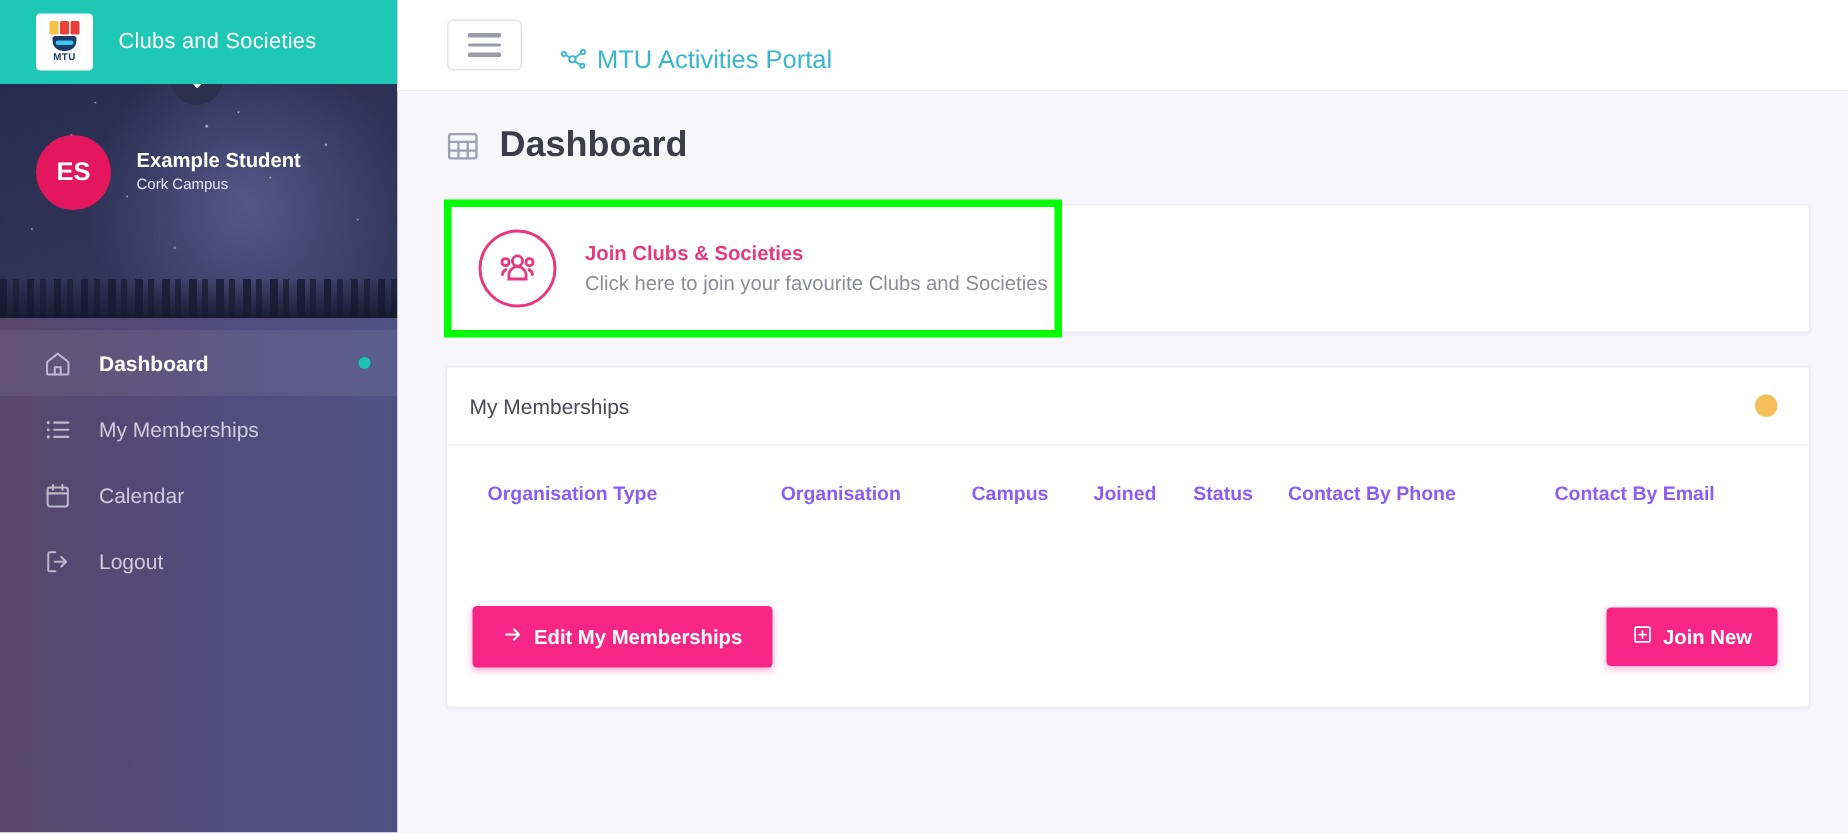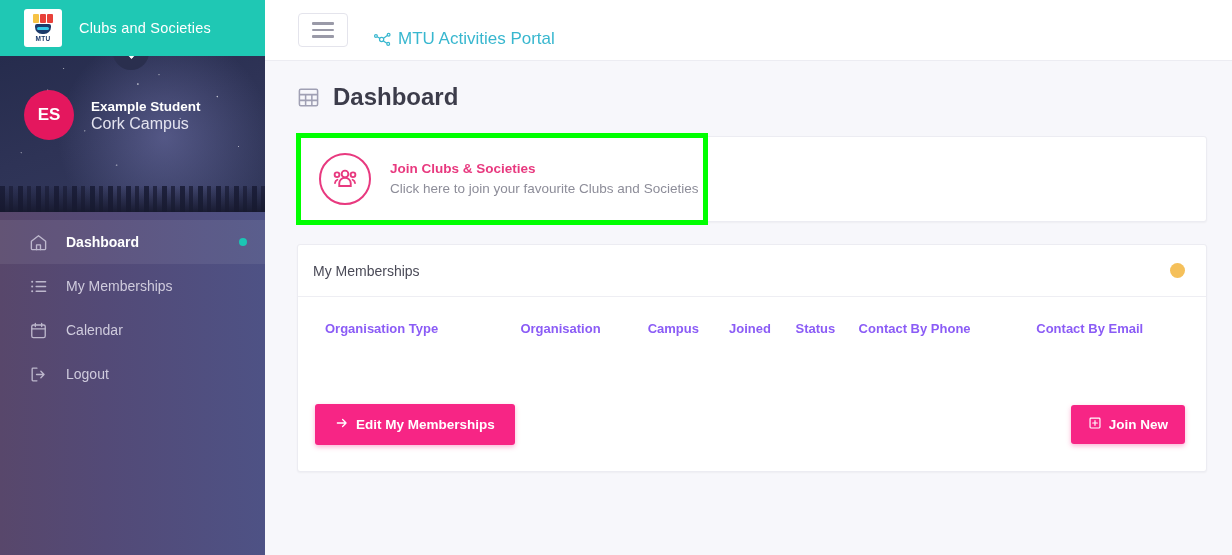--- a/index.html
+++ b/index.html
@@ -108,21 +108,21 @@
     background: #e4175e;
     color: #ffffff; font-size: 17px; font-weight: 600;
     display: flex; align-items: center; justify-content: center;
     flex: 0 0 50px;
   }
   .profile-text { margin-left: 17px; }
   .profile-name {
     color: #ffffff; font-size: 13.5px; font-weight: bold; line-height: 17px;
   }
   .profile-sub {
-    color: #e3e3ef; font-size: 16px; line-height: 17px;
+    color: #e3e3ef; font-size: 10px; line-height: 17px;
   }
 
   .nav { padding-top: 8px; position: relative; z-index: 3; }
   .nav-item {
     display: flex; align-items: center;
     height: 44px; padding-left: 28px;
     color: #cfcbdd; font-size: 14px; cursor: pointer; position: relative;
   }
   .nav-item.active {
     background: rgba(255,255,255,.07);
@@ -147,21 +147,21 @@
     display: flex; align-items: center; padding-left: 33px;
   }
   .ham {
     width: 50px; height: 34px;
     border: 1px solid #e4e4ec; border-radius: 4px; background: #ffffff;
     display: flex; flex-direction: column; align-items: center; justify-content: center;
     gap: 4px; cursor: pointer;
   }
   .ham i { display: block; width: 22px; height: 2.5px; background: #9a9aa8; border-radius: 1px; }
   .portal {
-    display: flex; align-items: center; margin-left: 24px;
+    display: flex; align-items: flex-end; margin-left: 24px;
     color: #38b7cf; font-size: 17px; margin-top: 18px;
   }
   .portal-ico { margin-right: 5px; display: flex; }
 
   .content { padding: 22px 25px 0 32px; }
   .breadcrumb { color: #8b86a0; font-size: 13px; margin-bottom: 22px; cursor: pointer; }
   .page-title {
     display: flex; align-items: center;
     font-size: 24px; color: #3c3c4a; font-weight: bold; margin-bottom: 25px;
   }

